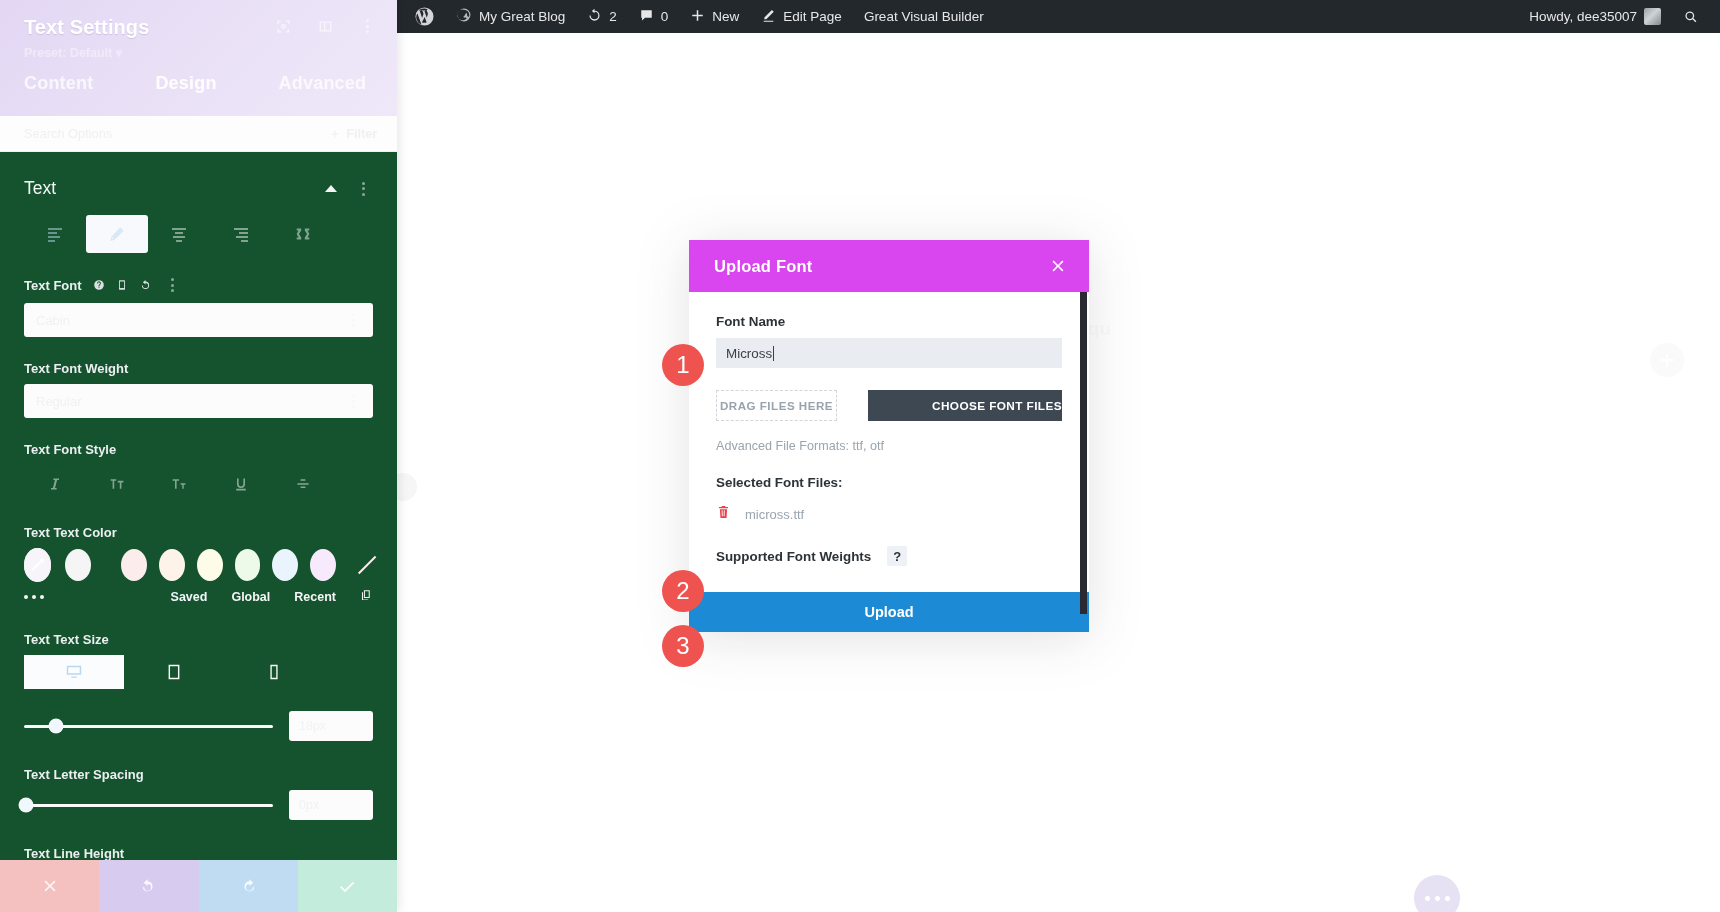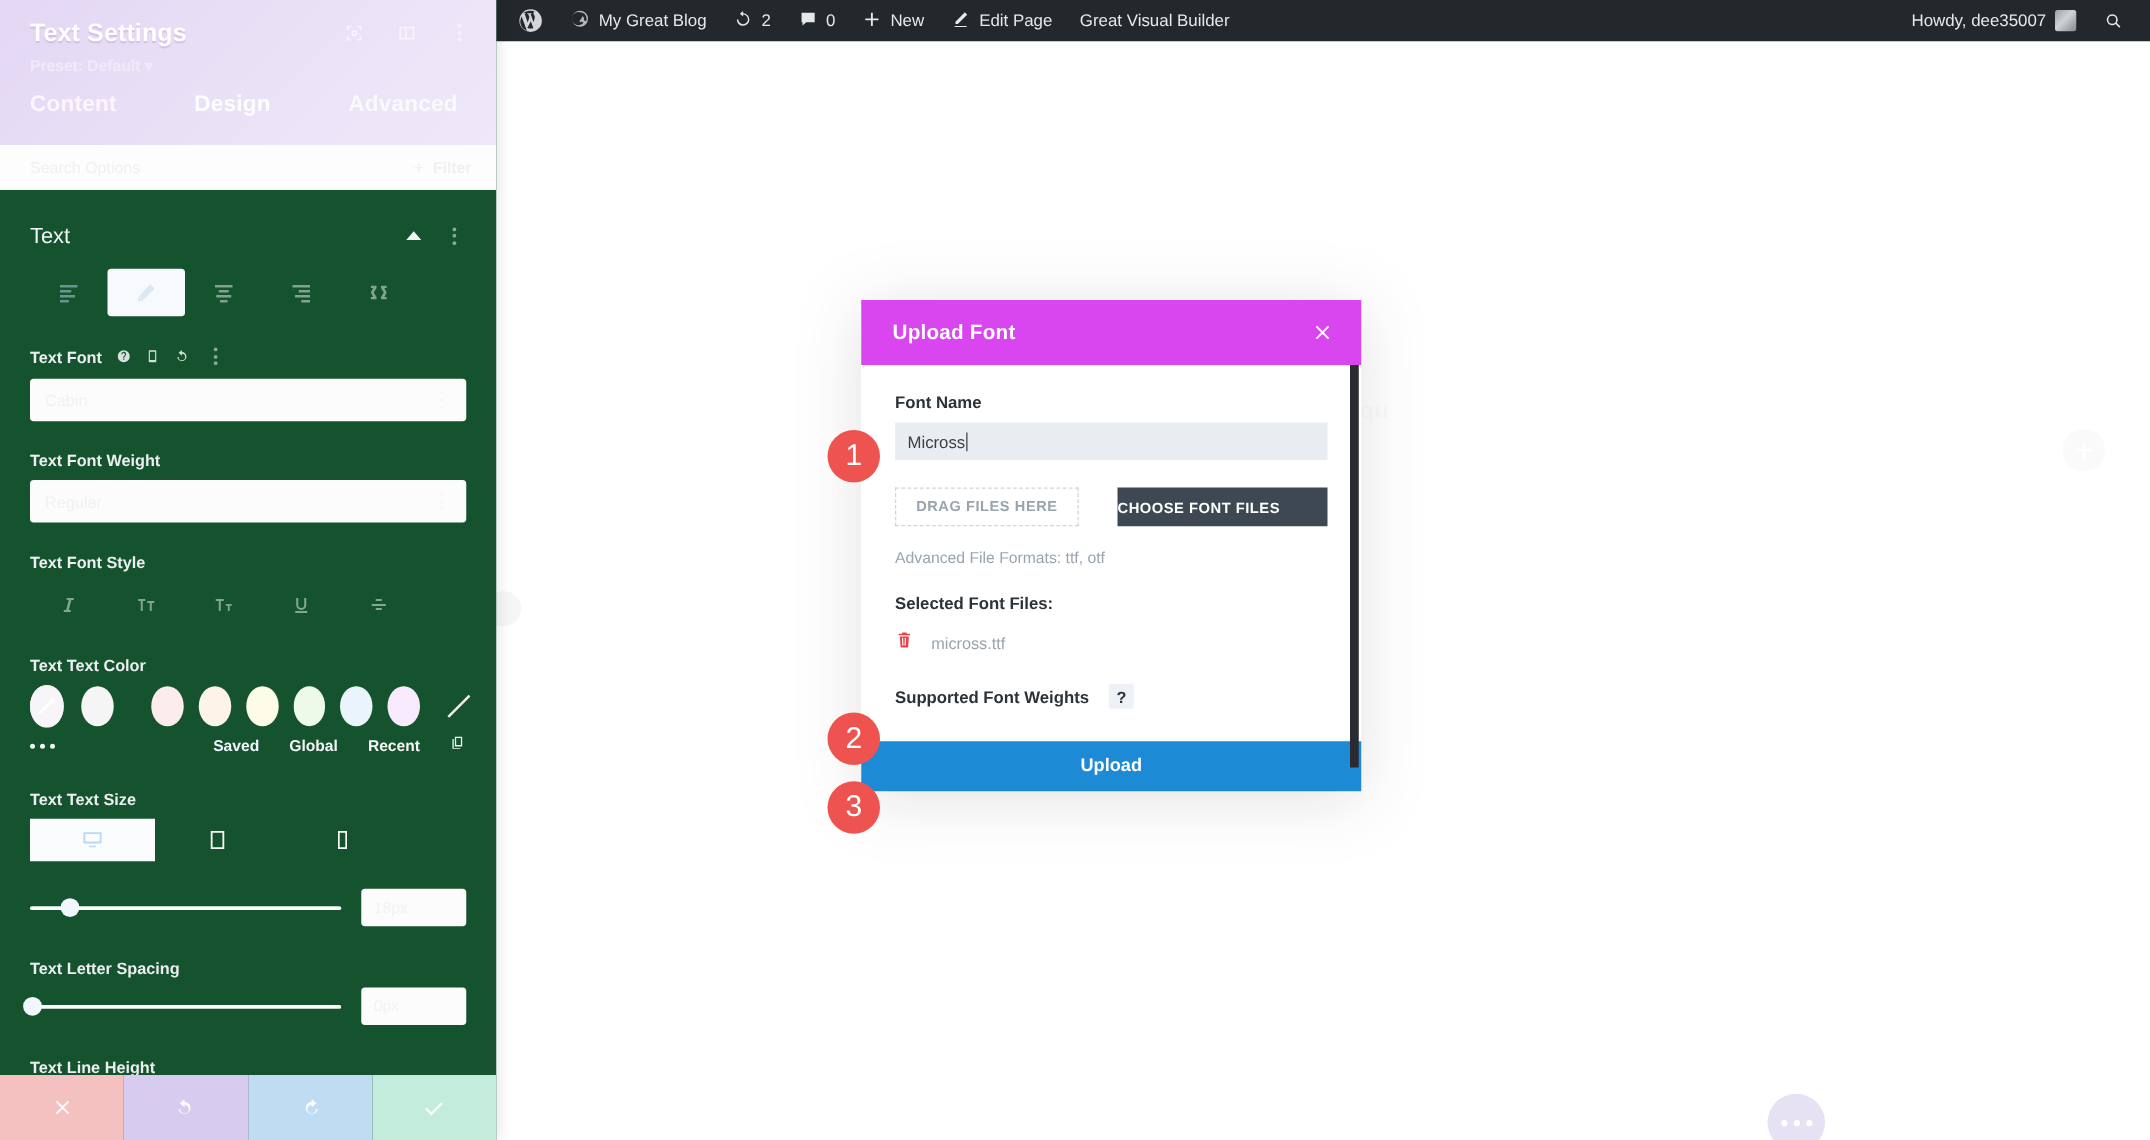--- a/index.html
+++ b/index.html
@@ -192,21 +192,21 @@
   }
   .caret { display:inline-block; width:1px; height:15px; background:#3b4145; margin-left:1px; vertical-align:-3px;}
 
   .drop-row { display:flex; align-items:center; gap: 12px; margin: 22px 0 0; }
   .drag-zone {
     flex: 1; height: 31px; border: 1.5px dashed #cfd5db;
     display:flex; align-items:center; justify-content:center;
   }
   .drag-zone span { font-size: 11.6px; font-weight:700; color:#98a3ad; letter-spacing:.5px; }
   .choose-btn {
-    width: 168px; height: 31px; background:#3d4852; display:flex; align-items:center; justify-content:flex-start;margin-left:19px;
+    width: 194px; height: 31px; background:#3d4852; display:flex; align-items:center; justify-content:flex-end;margin-left:19px;
   }
   .choose-btn span { font-size: 11.8px; font-weight:700; color:#ffffff; letter-spacing:.4px; }
 
   .m-hint { font-size: 12.6px; color:#9aa4ae; margin: 18px 0 0; }
   .m-sub { font-size: 13.4px; color:#2c3338; font-weight:700; margin: 22px 0 0; }
 
   .file-row { display:flex; align-items:center; gap: 14px; margin: 14px 0 0; }
   .file-name { font-size: 13px; color:#9aa4ae; }
 
   .weights-row { display:flex; align-items:center; gap: 16px; margin: 22px 0 0; }

